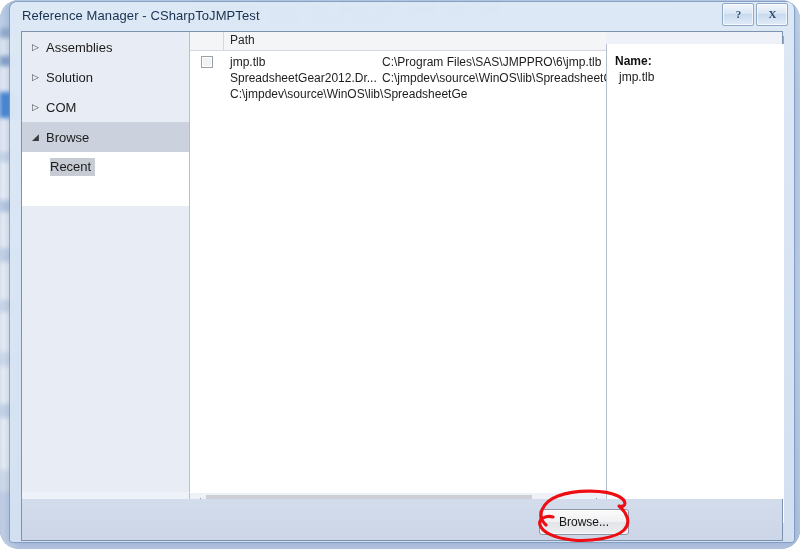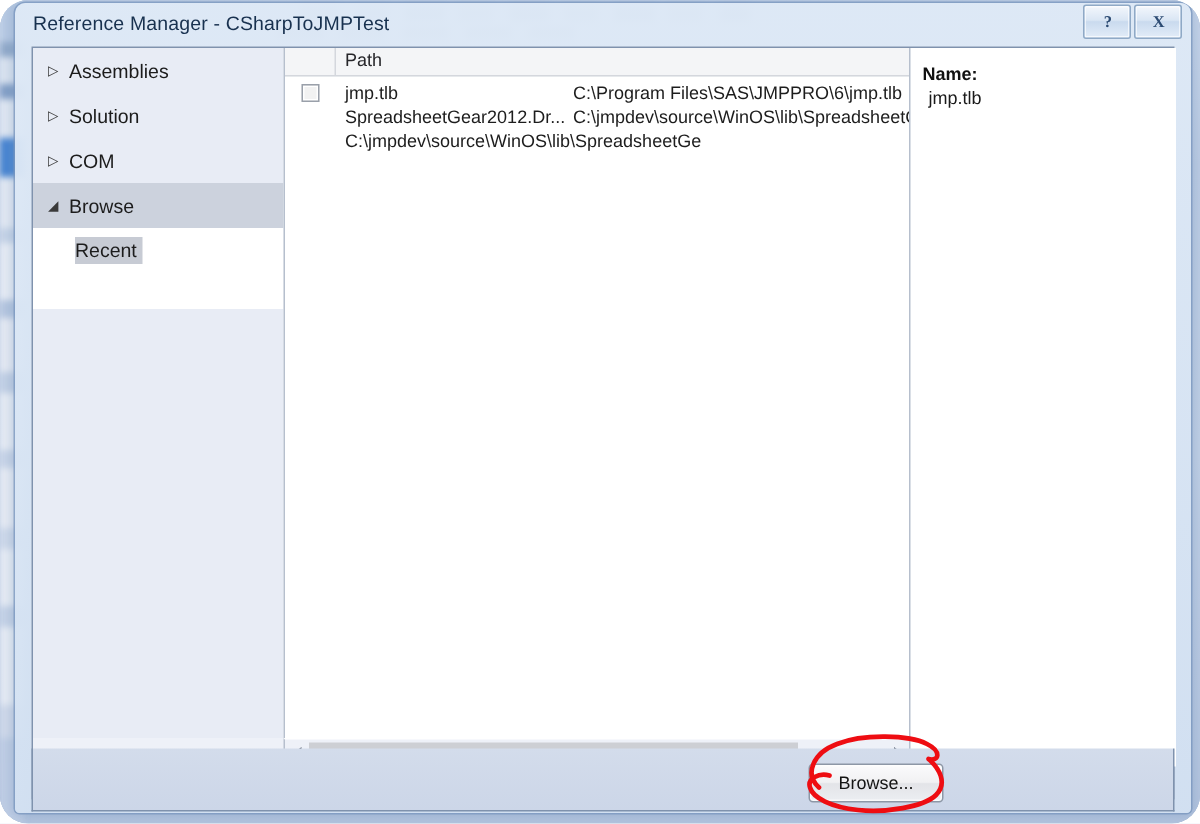--- a/index.html
+++ b/index.html
@@ -249,21 +249,21 @@
     position: absolute;
     left: 0; top: 1px;
     width: 85%;
     height: 14px;
     background: #cdcfd4;
   }
 
   
   .detail {
     position: absolute;
-    left: 584px; top: 0;
+    left: 584px; top: 12px;
     width: 178px; height: 479px;
     background: #ffffff;
     border-left: 1px solid #b6bfcd;
     box-sizing: border-box;
     padding: 10px 8px 0 8px;
   }
   .detail-label { font-size: 12px; font-weight: bold; color: #111; }
   .detail-value { font-size: 12px; color: #1a1a1a; padding-left: 4px; margin-top: 2px; }
   .search-wrap {
     position: absolute;

